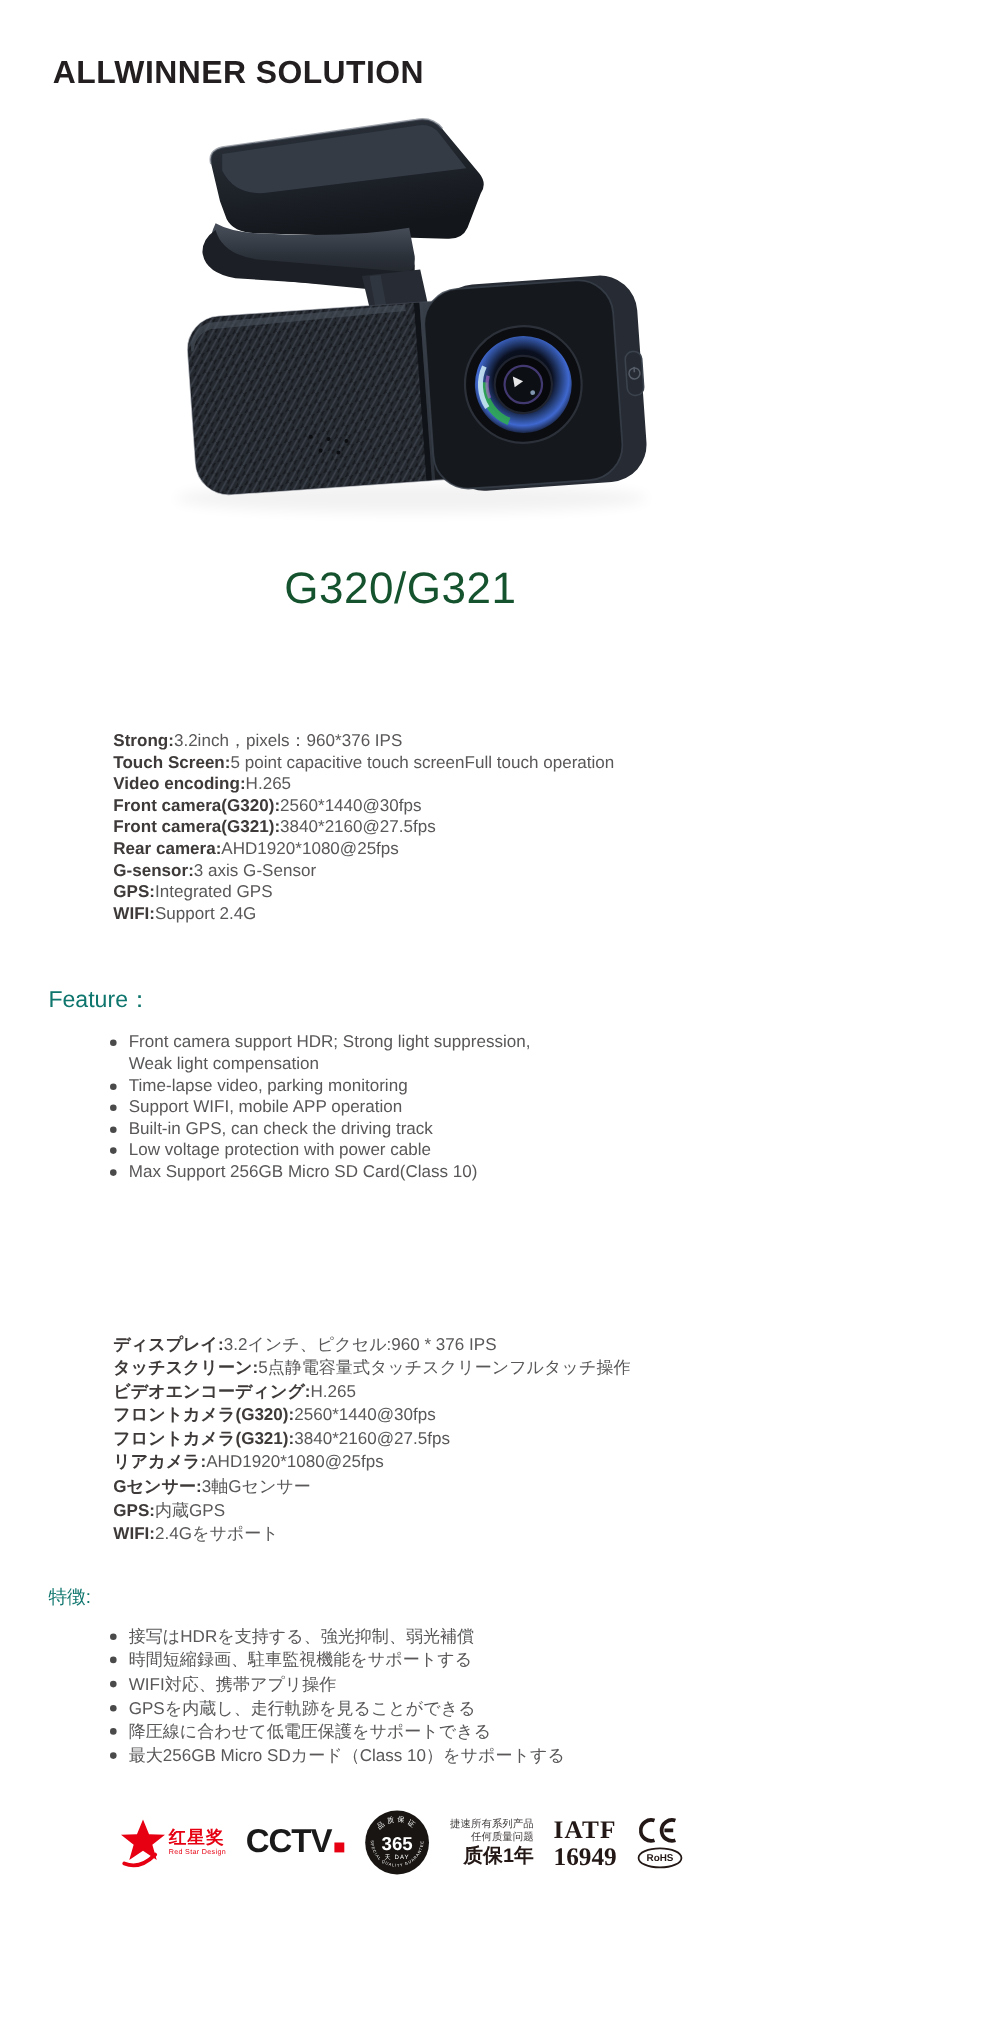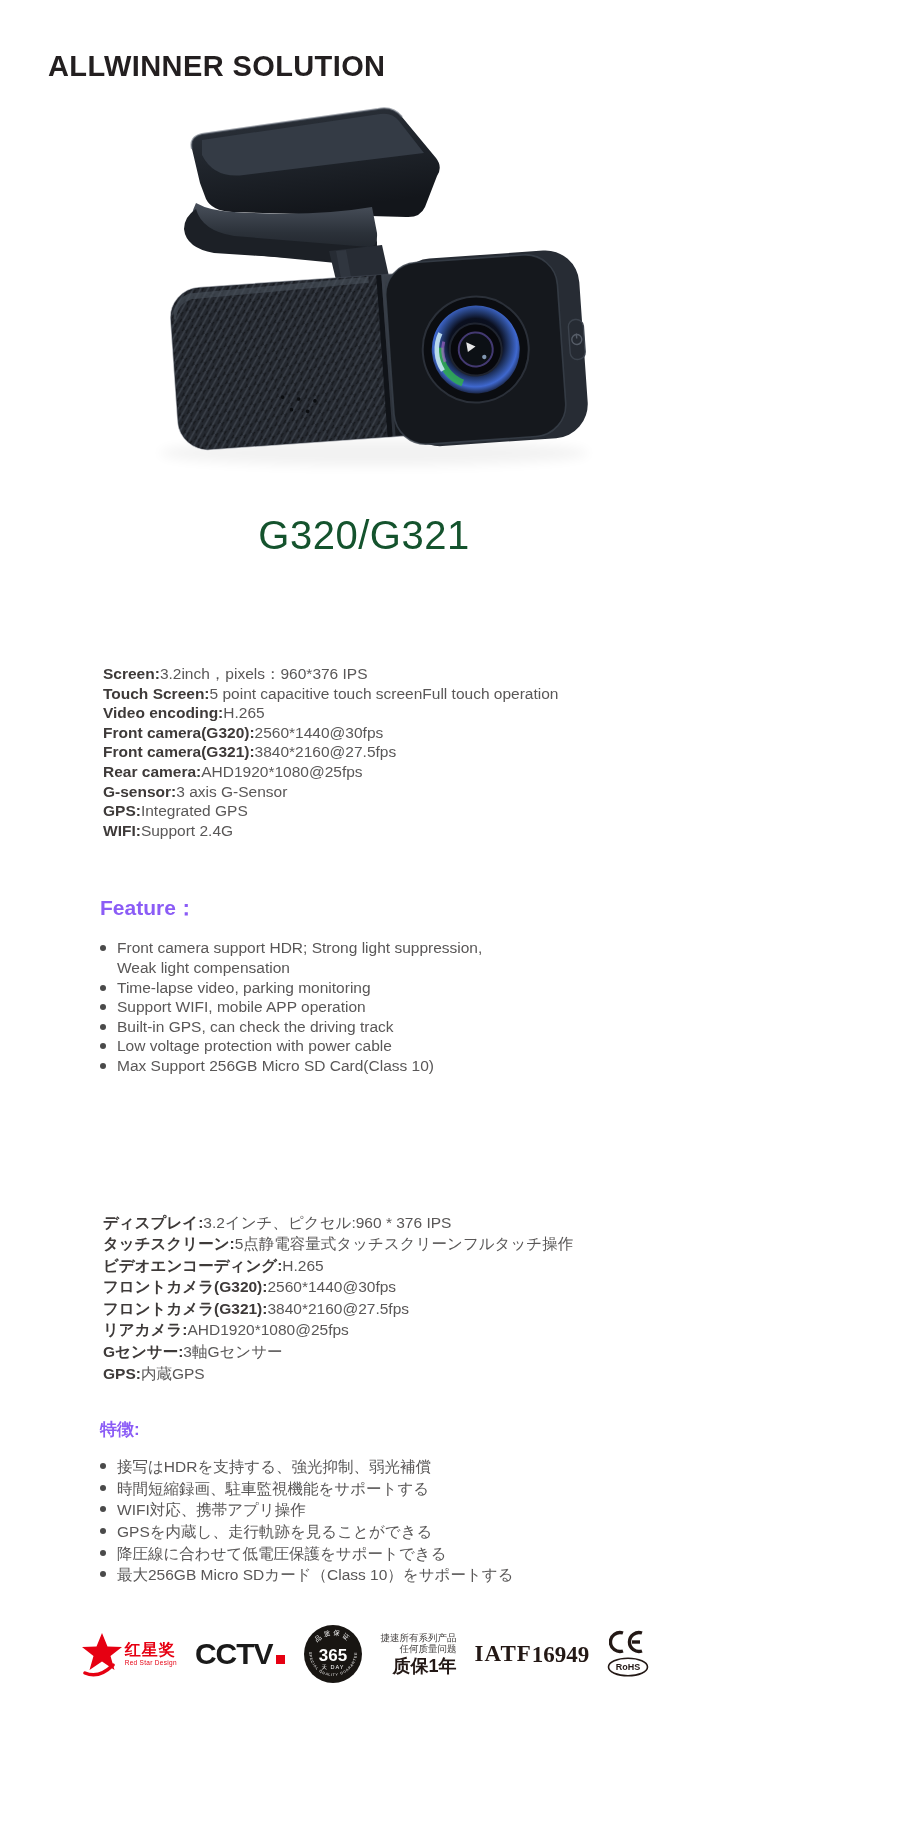--- a/index.html
+++ b/index.html
@@ -35,23 +35,23 @@
   }
 
   .specs { margin-left: 103px; }
   .specs-en { margin-top: 106px; }
   .specs-jp { margin-top: 136px; }
   .spec-row { font-size: 15.5px; line-height: 19.6px; color: #595757; }
   .specs-jp .spec-row { line-height: 21.6px; }
   .spec-label { font-weight: 700; color: #3e3a39; }
 
   .feat-head {
-    margin-left: 100px;
-    font-weight: 700;
-    color: #8b5cf6;
+    margin-left: 44px;
+    font-weight: 400;
+    color: #0f766e;
   }
   .feat-head.en { margin-top: 54px; font-size: 21px; }
   .feat-head.jp { margin-top: 34px; font-size: 17px; }
 
   .feat-list { margin-left: 100px; list-style: none; }
   .feat-list.en { margin-top: 16px; }
   .feat-list.jp { margin-top: 15px; }
   .feat-item { display: flex; align-items: flex-start; font-size: 15.5px; line-height: 19.6px; color: #595757; }
   .feat-list.jp .feat-item { line-height: 21.6px; }
   .dot {
@@ -81,21 +81,21 @@
   .cctv-txt { font-size: 30px; font-weight: 900; color: #1a1a1a; letter-spacing: -1px; }
   .cctv-sq { width: 9px; height: 9px; background: #e60012; margin-left: 3px; display: inline-block; }
 
   .warranty { display: flex; flex-direction: column; justify-content: center; text-align: right; }
   .warranty-s { font-size: 9.5px; line-height: 11.5px; color: #3e3a39; }
   .warranty-b { font-size: 18px; line-height: 20px; font-weight: 700; color: #231815; margin-top: 1px; }
 
   .iatf {
     font-family: "Liberation Serif", "DejaVu Serif", serif;
     font-weight: 700; color: #231815;
-    display: flex; flex-direction: row; line-height: 1;
+    display: flex; flex-direction: column; line-height: 1;
   }
   .iatf-1 { font-size: 23px; letter-spacing: 1px; }
   .iatf-2 { font-size: 23px; margin-top: 1px; text-align: center; }
 
   .cecol { display: flex; flex-direction: column; align-items: center; gap: 3px; }
 </style>
 </head>
 <body>
 
 <div class="page">
@@ -195,21 +195,21 @@
         </g>
       </g>
     </svg>
   </div>
 
   <div class="model">G320/G321</div>
 
   <section class="specs specs-en">
 
       <div class="spec-row">
-        <span class="spec-label">Screen:</span><span class="spec-value">3.2inch，pixels：960*376 IPS</span>
+        <span class="spec-label">Strong:</span><span class="spec-value">3.2inch，pixels：960*376 IPS</span>
       </div>
 
       <div class="spec-row">
         <span class="spec-label">Touch Screen:</span><span class="spec-value">5 point capacitive touch screenFull touch operation</span>
       </div>
 
       <div class="spec-row">
         <span class="spec-label">Video encoding:</span><span class="spec-value">H.265</span>
       </div>
 
@@ -299,20 +299,23 @@
       </div>
 
       <div class="spec-row">
         <span class="spec-label">Gセンサー:</span><span class="spec-value">3軸Gセンサー</span>
       </div>
 
       <div class="spec-row">
         <span class="spec-label">GPS:</span><span class="spec-value">内蔵GPS</span>
       </div>
 
+      <div class="spec-row">
+        <span class="spec-label">WIFI:</span><span class="spec-value">2.4Gをサポート</span>
+      </div>
     </section>
 
   <h2 class="feat-head jp">特徴:</h2>
   <ul class="feat-list jp">
 
       <li class="feat-item">
         <span class="dot"></span>
         <span class="feat-text">接写はHDRを支持する、強光抑制、弱光補償</span>
       </li>
 

